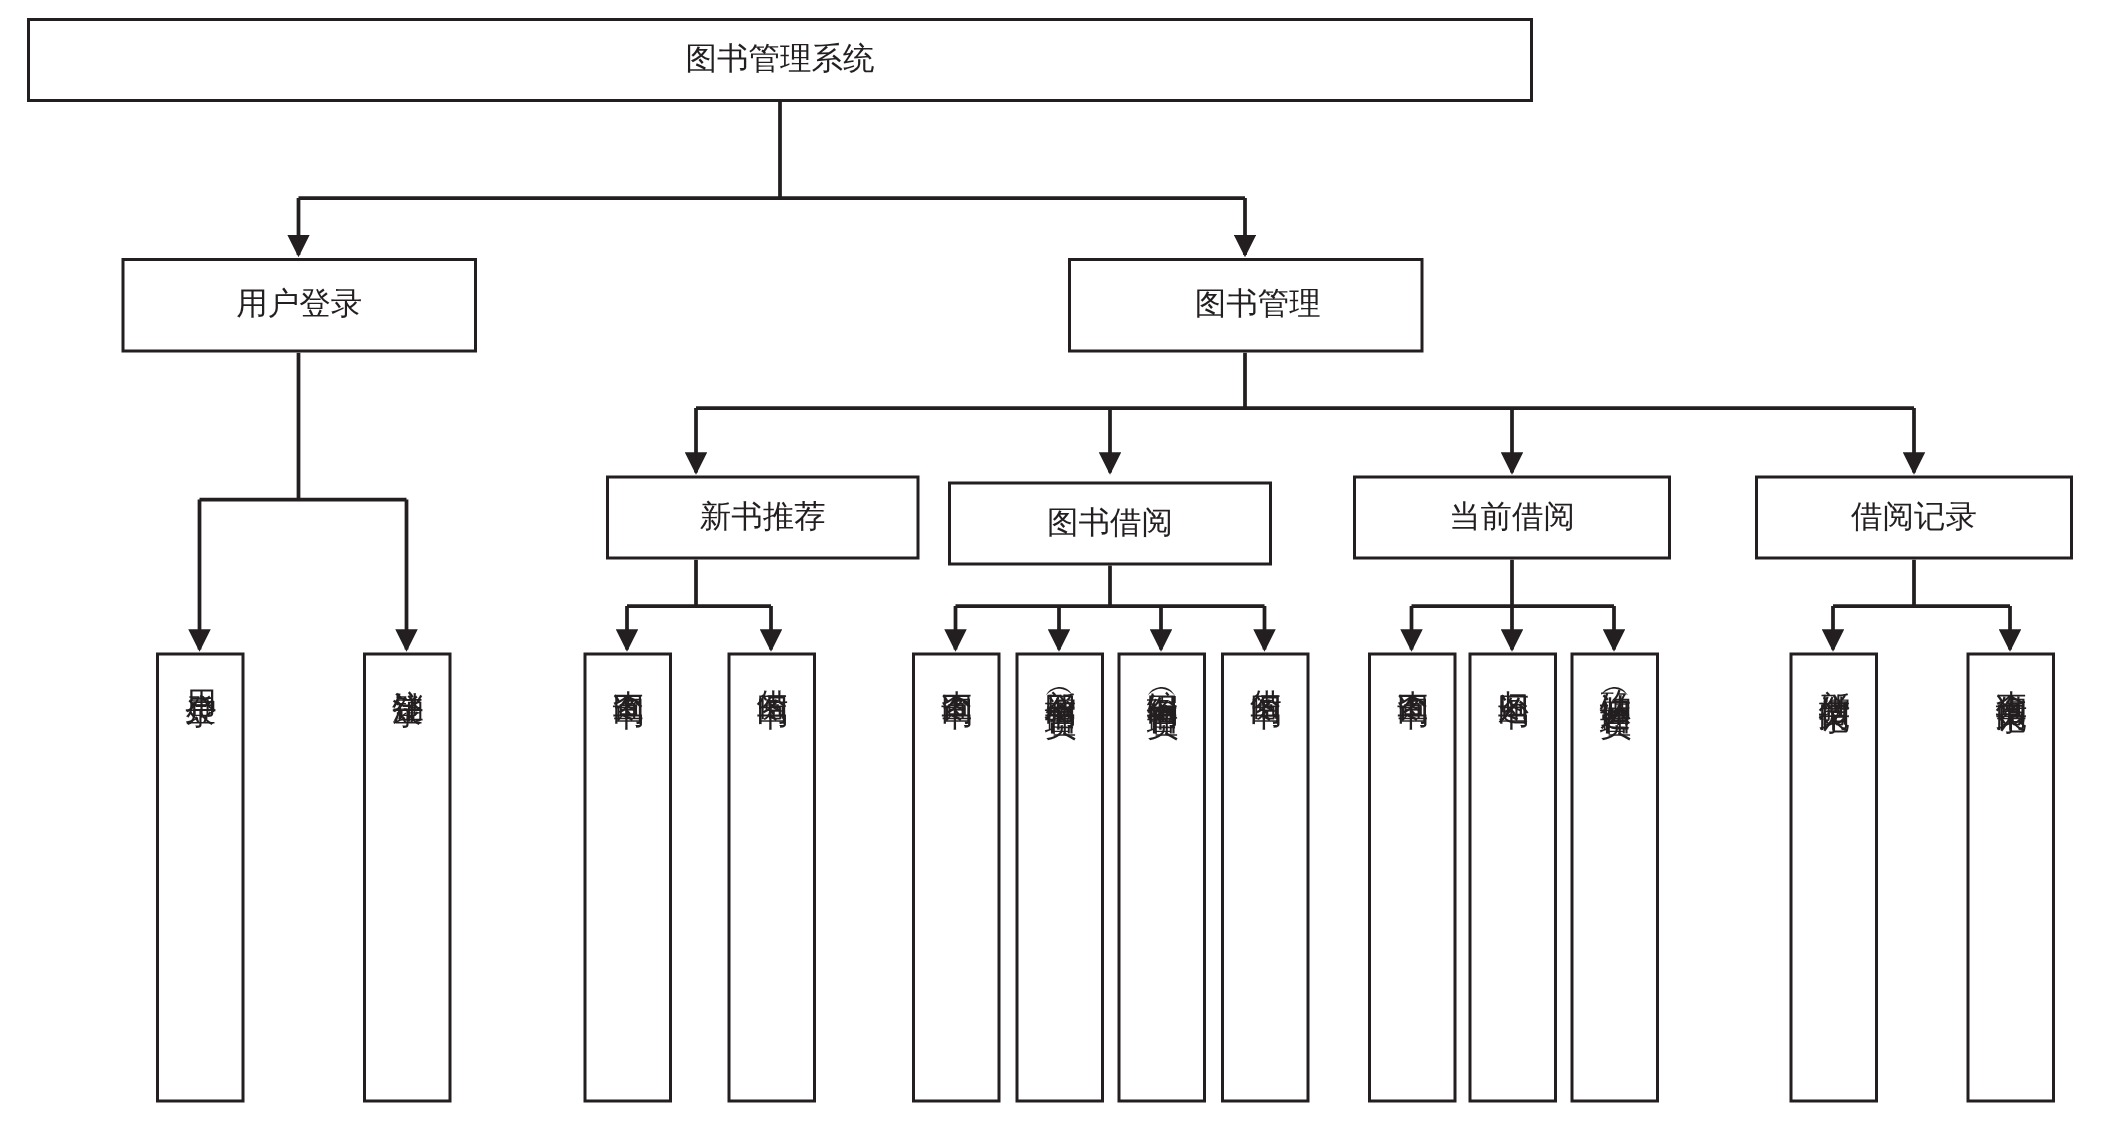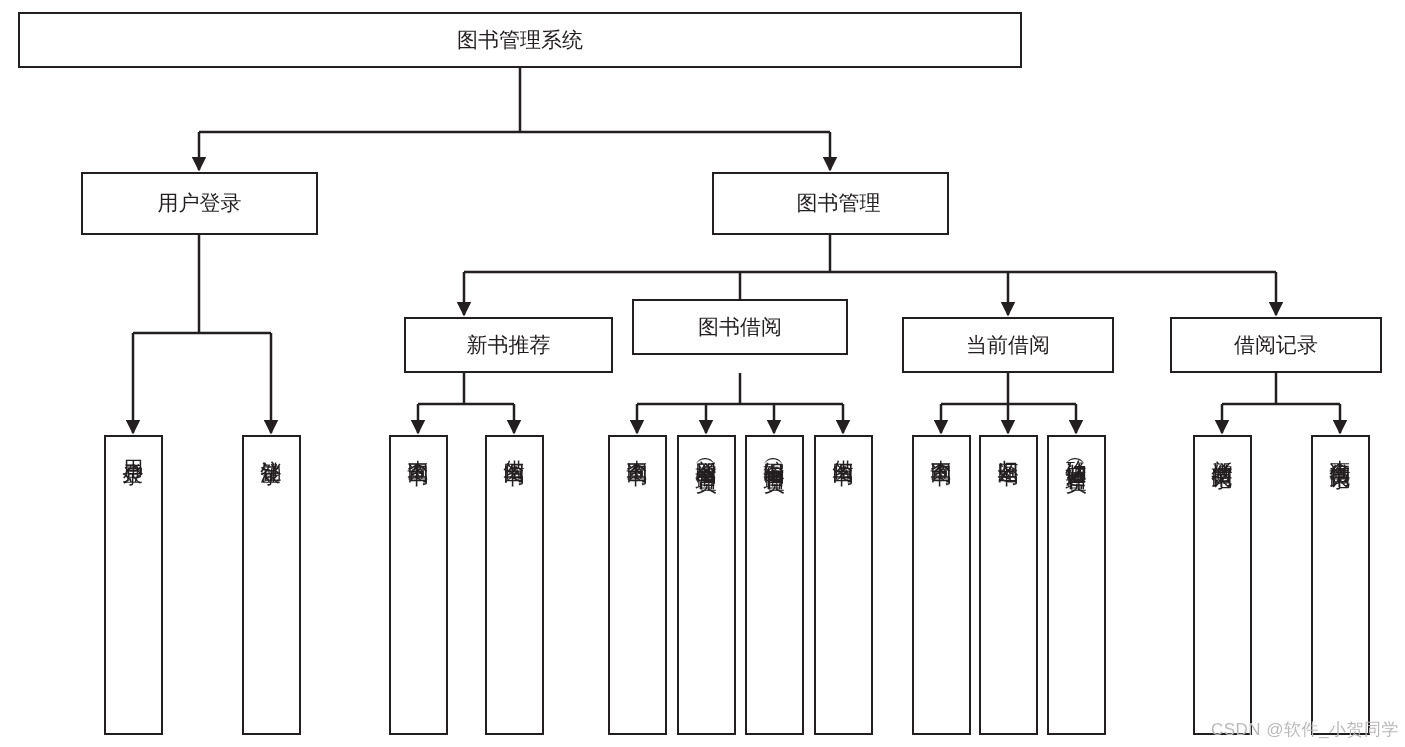--- a/index.html
+++ b/index.html
@@ -127,21 +127,21 @@
   <div class="node node-l1" style="left:81px; top:172px; width:237px; height:63px;">
     <span class="label">用户登录</span>
   </div>
   <div class="node node-l1" style="left:712px; top:172px; width:237px; height:63px;padding-left:16px;">
     <span class="label">图书管理</span>
   </div>
 
   <div class="node node-l2" style="left:360px; top:317px; width:209px; height:56px;margin-left:44px;">
     <span class="label">新书推荐</span>
   </div>
-  <div class="node node-l2" style="left:632px; top:299px; width:216px; height:56px;">
+  <div class="node node-l2" style="left:632px; top:321px; width:216px; height:56px;">
     <span class="label">图书借阅</span>
   </div>
   <div class="node node-l2" style="left:902px; top:317px; width:212px; height:56px;">
     <span class="label">当前借阅</span>
   </div>
   <div class="node node-l2" style="left:1170px; top:317px; width:212px; height:56px;">
     <span class="label">借阅记录</span>
   </div>
 
   <div class="node node-leaf" style="left:104px; top:435px; width:59px; height:300px;">
@@ -181,15 +181,14 @@
     <span class="label">确认归还（管理员）</span>
   </div>
 
   <div class="node node-leaf" style="left:1193px; top:435px; width:59px; height:300px;">
     <span class="label">新增借阅记录</span>
   </div>
   <div class="node node-leaf" style="left:1311px; top:435px; width:59px; height:300px;">
     <span class="label">查询借阅记录</span>
   </div>
 
-  <div class="watermark">CSDN @软件_小贺同学</div>
 
 </div>
 
 </body></html>

